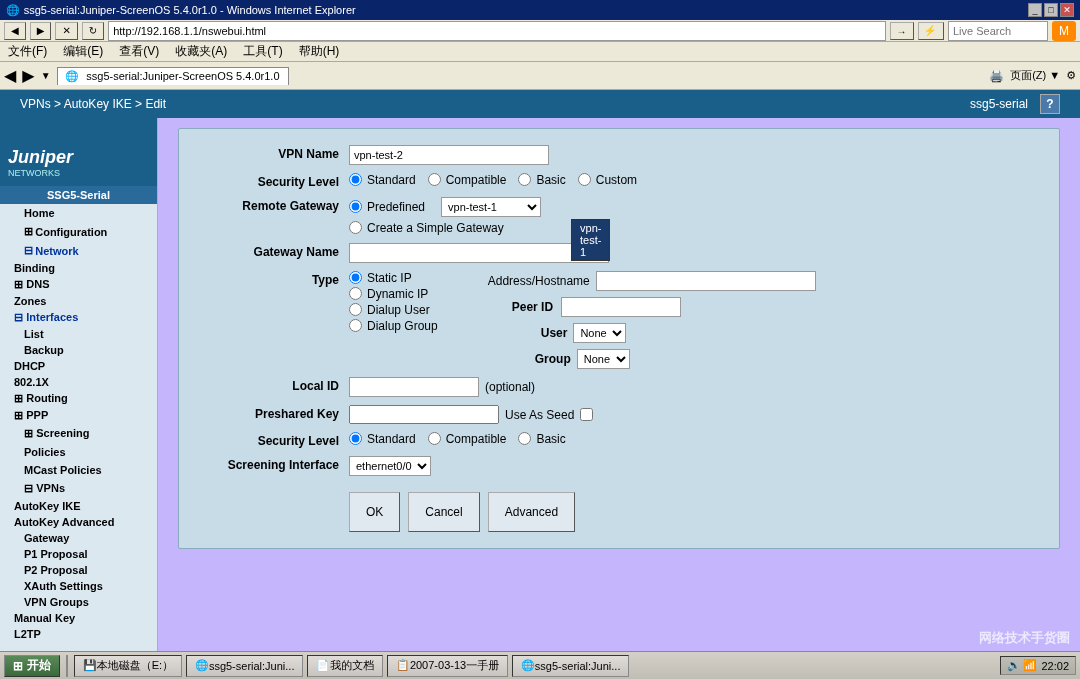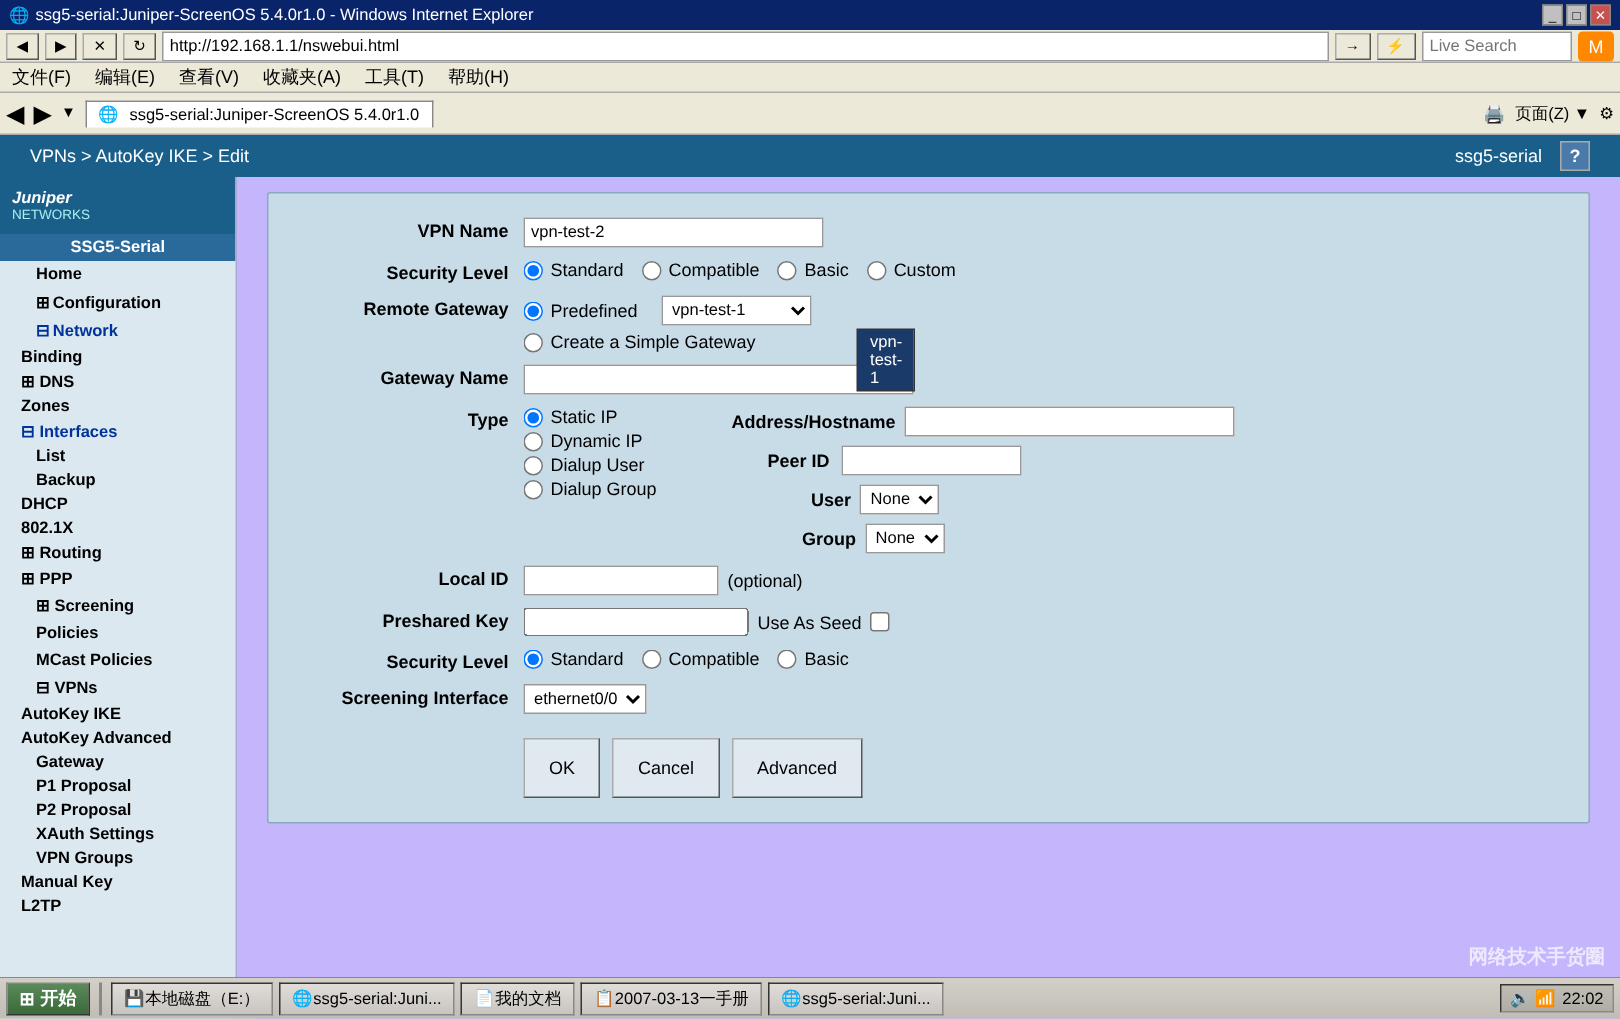--- a/index.html
+++ b/index.html
@@ -108,23 +108,24 @@
       font-size: 11px;
     }
     .sidebar-brand {
       background: #1a5f8a;
       padding: 8px;
       display: flex;
       align-items: center;
     }
     .sidebar-brand-text {
       color: white;
-      font-size: 11px;
+      font-size: 18px;
       font-weight: bold;
       font-style: italic;
+      margin-top: 21px;
     }
     .sidebar-brand-sub {
       color: #aee;
       font-size: 9px;
     }
     .sidebar-device-label {
       background: #2a6a9a;
       color: white;
       text-align: center;
       padding: 3px;
@@ -187,21 +188,21 @@
     input[type="radio"] { margin: 0 2px 0 0; }
     select {
       height: 20px;
       font-size: 11px;
       border: 1px solid #999;
       background: white;
       padding: 0 2px;
     }
 
     .radio-group { display: flex; align-items: center; gap: 12px; }
-    .radio-item { display: flex; align-items: center; gap: 3px; }
+    .radio-item { display: flex; align-items: flex-start; gap: 3px; }
     .predefined-row { display: flex; align-items: center; gap: 6px; }
     .dropdown-list {
       position: absolute;
       top: 22px;
       left: 130px;
       background: #4a6a9a;
       border: 1px solid #333;
       z-index: 10;
       font-size: 11px;
       color: white;
@@ -528,21 +529,21 @@
                 <input type="radio" name="gw_type" id="gw_dialup_user" style="">
                 <label for="gw_dialup_user">Dialup User</label>
               </div>
               <div class="radio-item">
                 <input type="radio" name="gw_type" id="gw_dialup_group" style="">
                 <label for="gw_dialup_group">Dialup Group</label>
               </div>
             </div>
             <div style="display:flex;flex-direction:column;gap:2px;margin-left:20px;">
               <div style="display:flex;align-items:center;gap:6px;">
-                <span style="font-weight:bold;">Address/Hostname</span>
+                <span style="font-weight:normal;">Address/Hostname</span>
                 <input type="text" style="width: 220px;" value="">
               </div>
               <div style="display:flex;align-items:center;gap:8px;margin-top:4px;">
                 <span style="font-weight:bold;margin-left:24px;">Peer ID</span>
                 <input type="text" style="width: 120px;" value="">
               </div>
               <div style="display:flex;align-items:center;gap:6px;margin-top:4px;">
                 <span style="font-weight:bold;margin-left:53px;">User</span>
                 <select>
                   <option>None</option>

